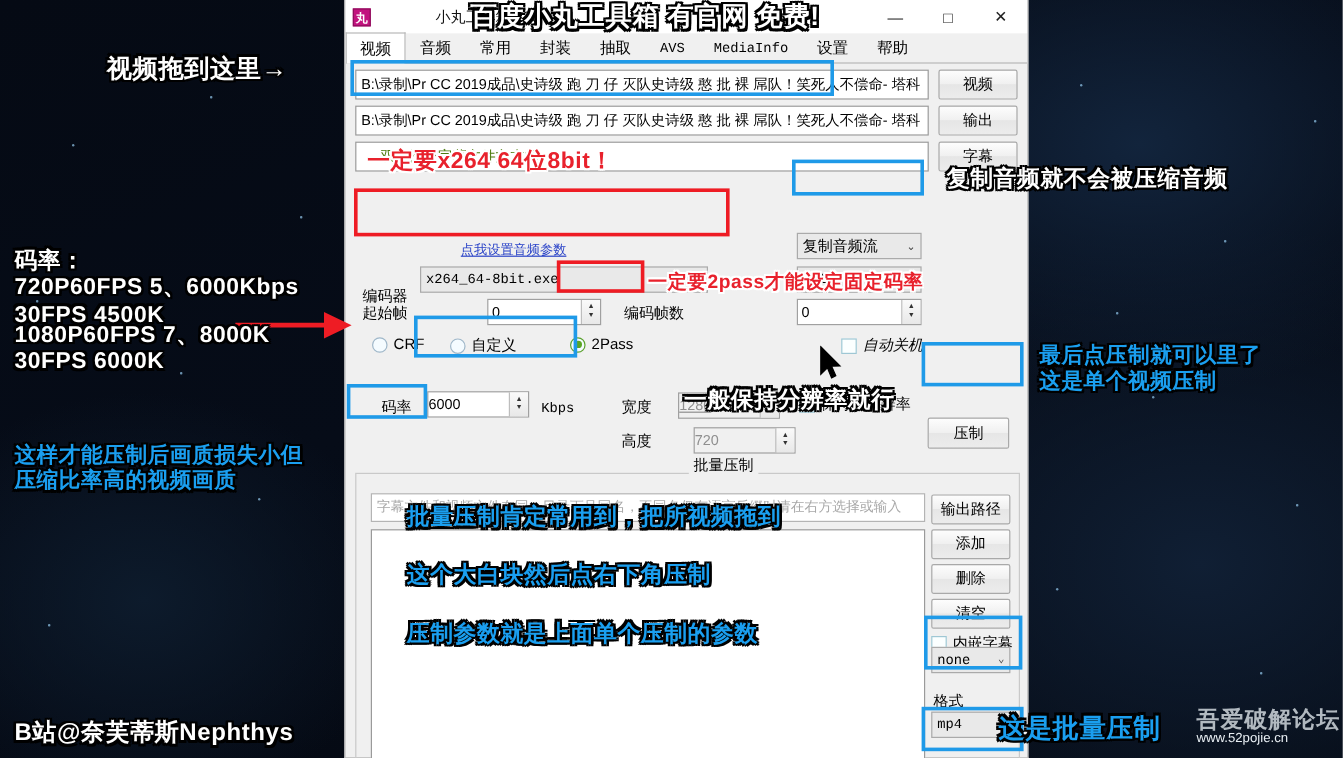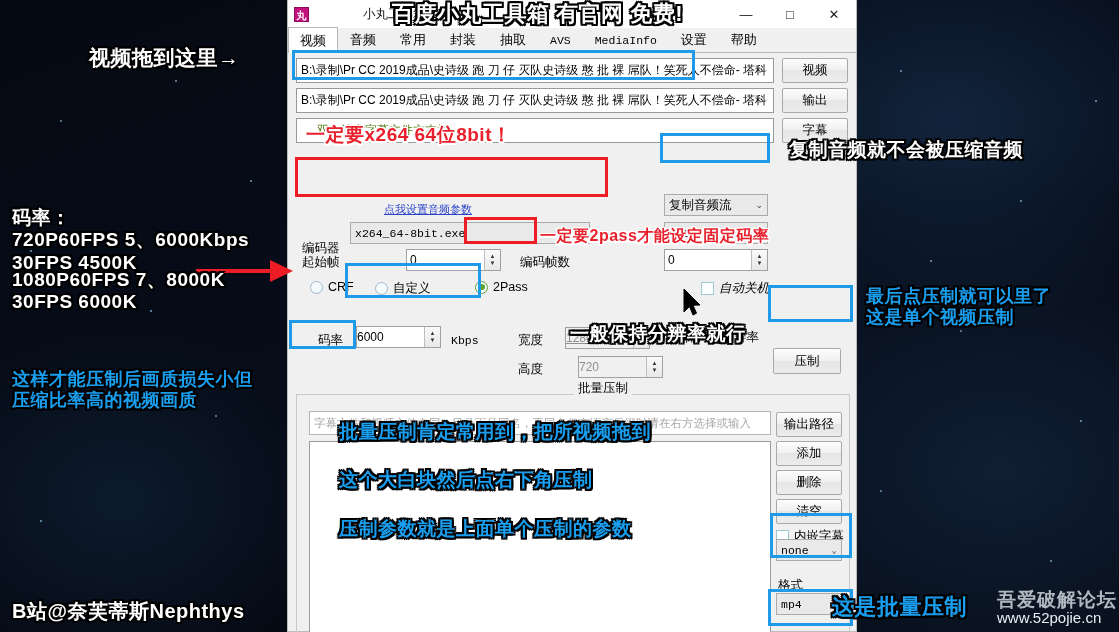--- a/index.html
+++ b/index.html
@@ -181,21 +181,21 @@
   .hl { position:absolute; pointer-events:none; }
   .hl-blue { border:3px solid #1f9ae8; }
   .hl-red  { border:3px solid #ee1c24; }
 
   
   .arrow-red { position:absolute; }
   .cursor { position:absolute; }
 
   .wm { position:absolute; font-family:"Liberation Sans",sans-serif; }
   .wm1 { color:#cfd6dc; font-size:19px; font-weight:bold; opacity:.85; letter-spacing:1px; }
-  .wm2 { color:#e8eef3; font-size:15px; }
+  .wm2 { color:#e8eef3; font-size:11px; }
 </style>
 </head>
 <body>
 
 <div id="stage">
 
   <div class="stars">
     <div class="star" style="left:60px;top:120px;width:2px;height:2px;"></div>
     <div class="star" style="left:150px;top:310px;width:1.5px;height:1.5px;"></div>
     <div class="star" style="left:215px;top:415px;width:2px;height:2px;"></div>

